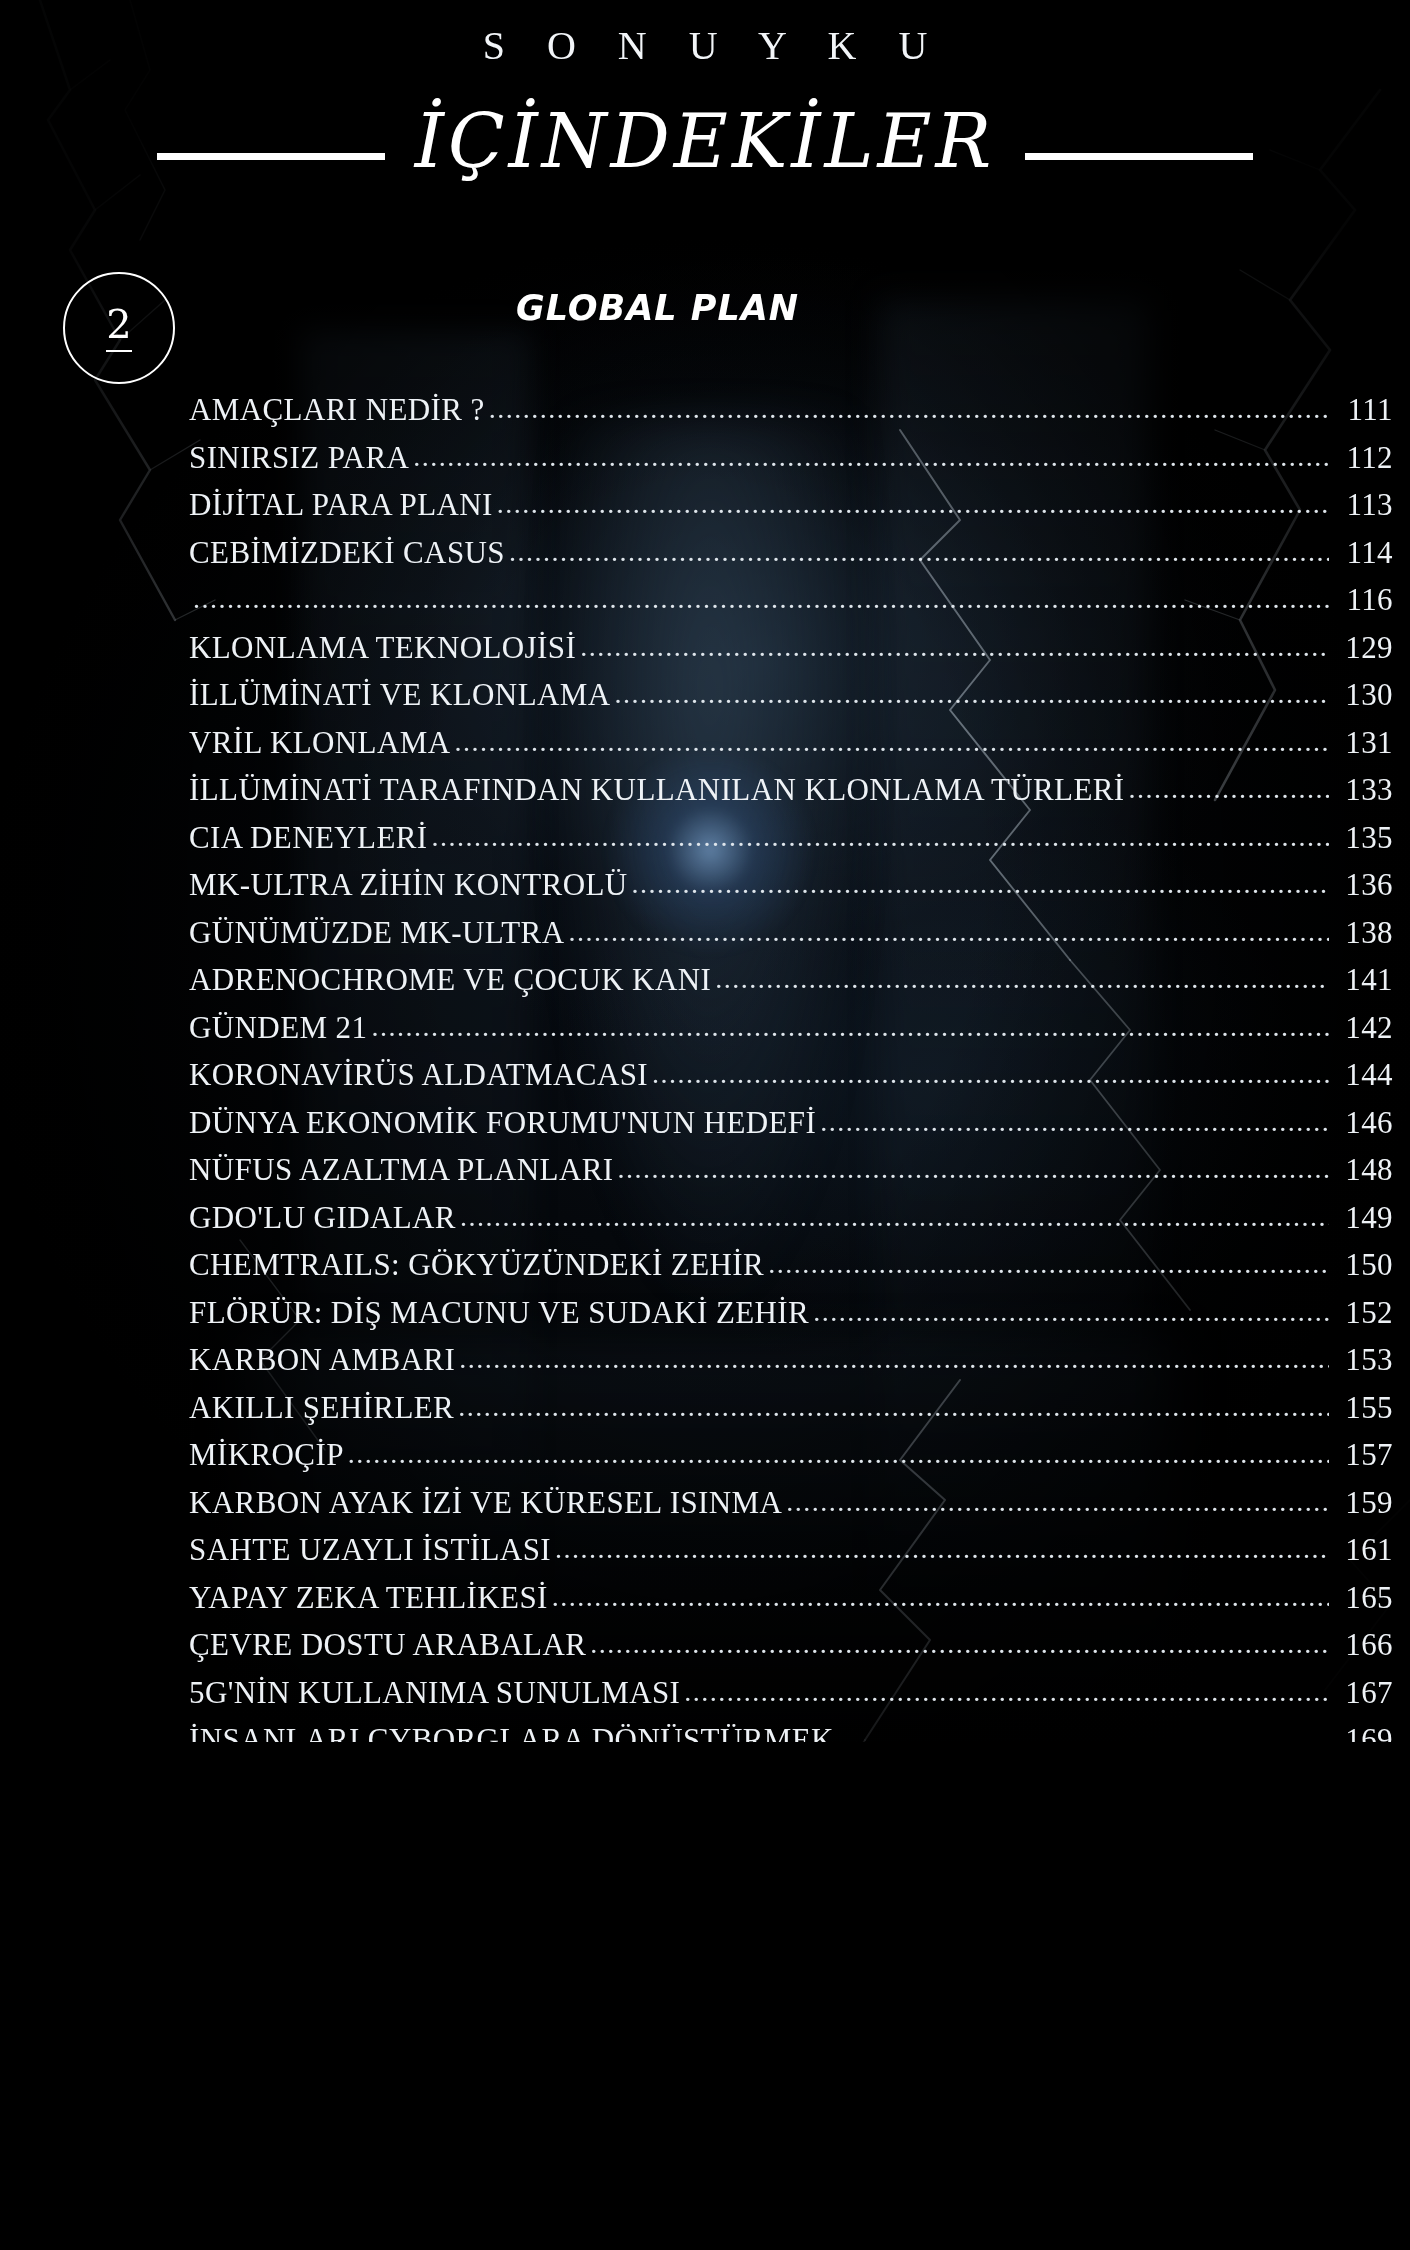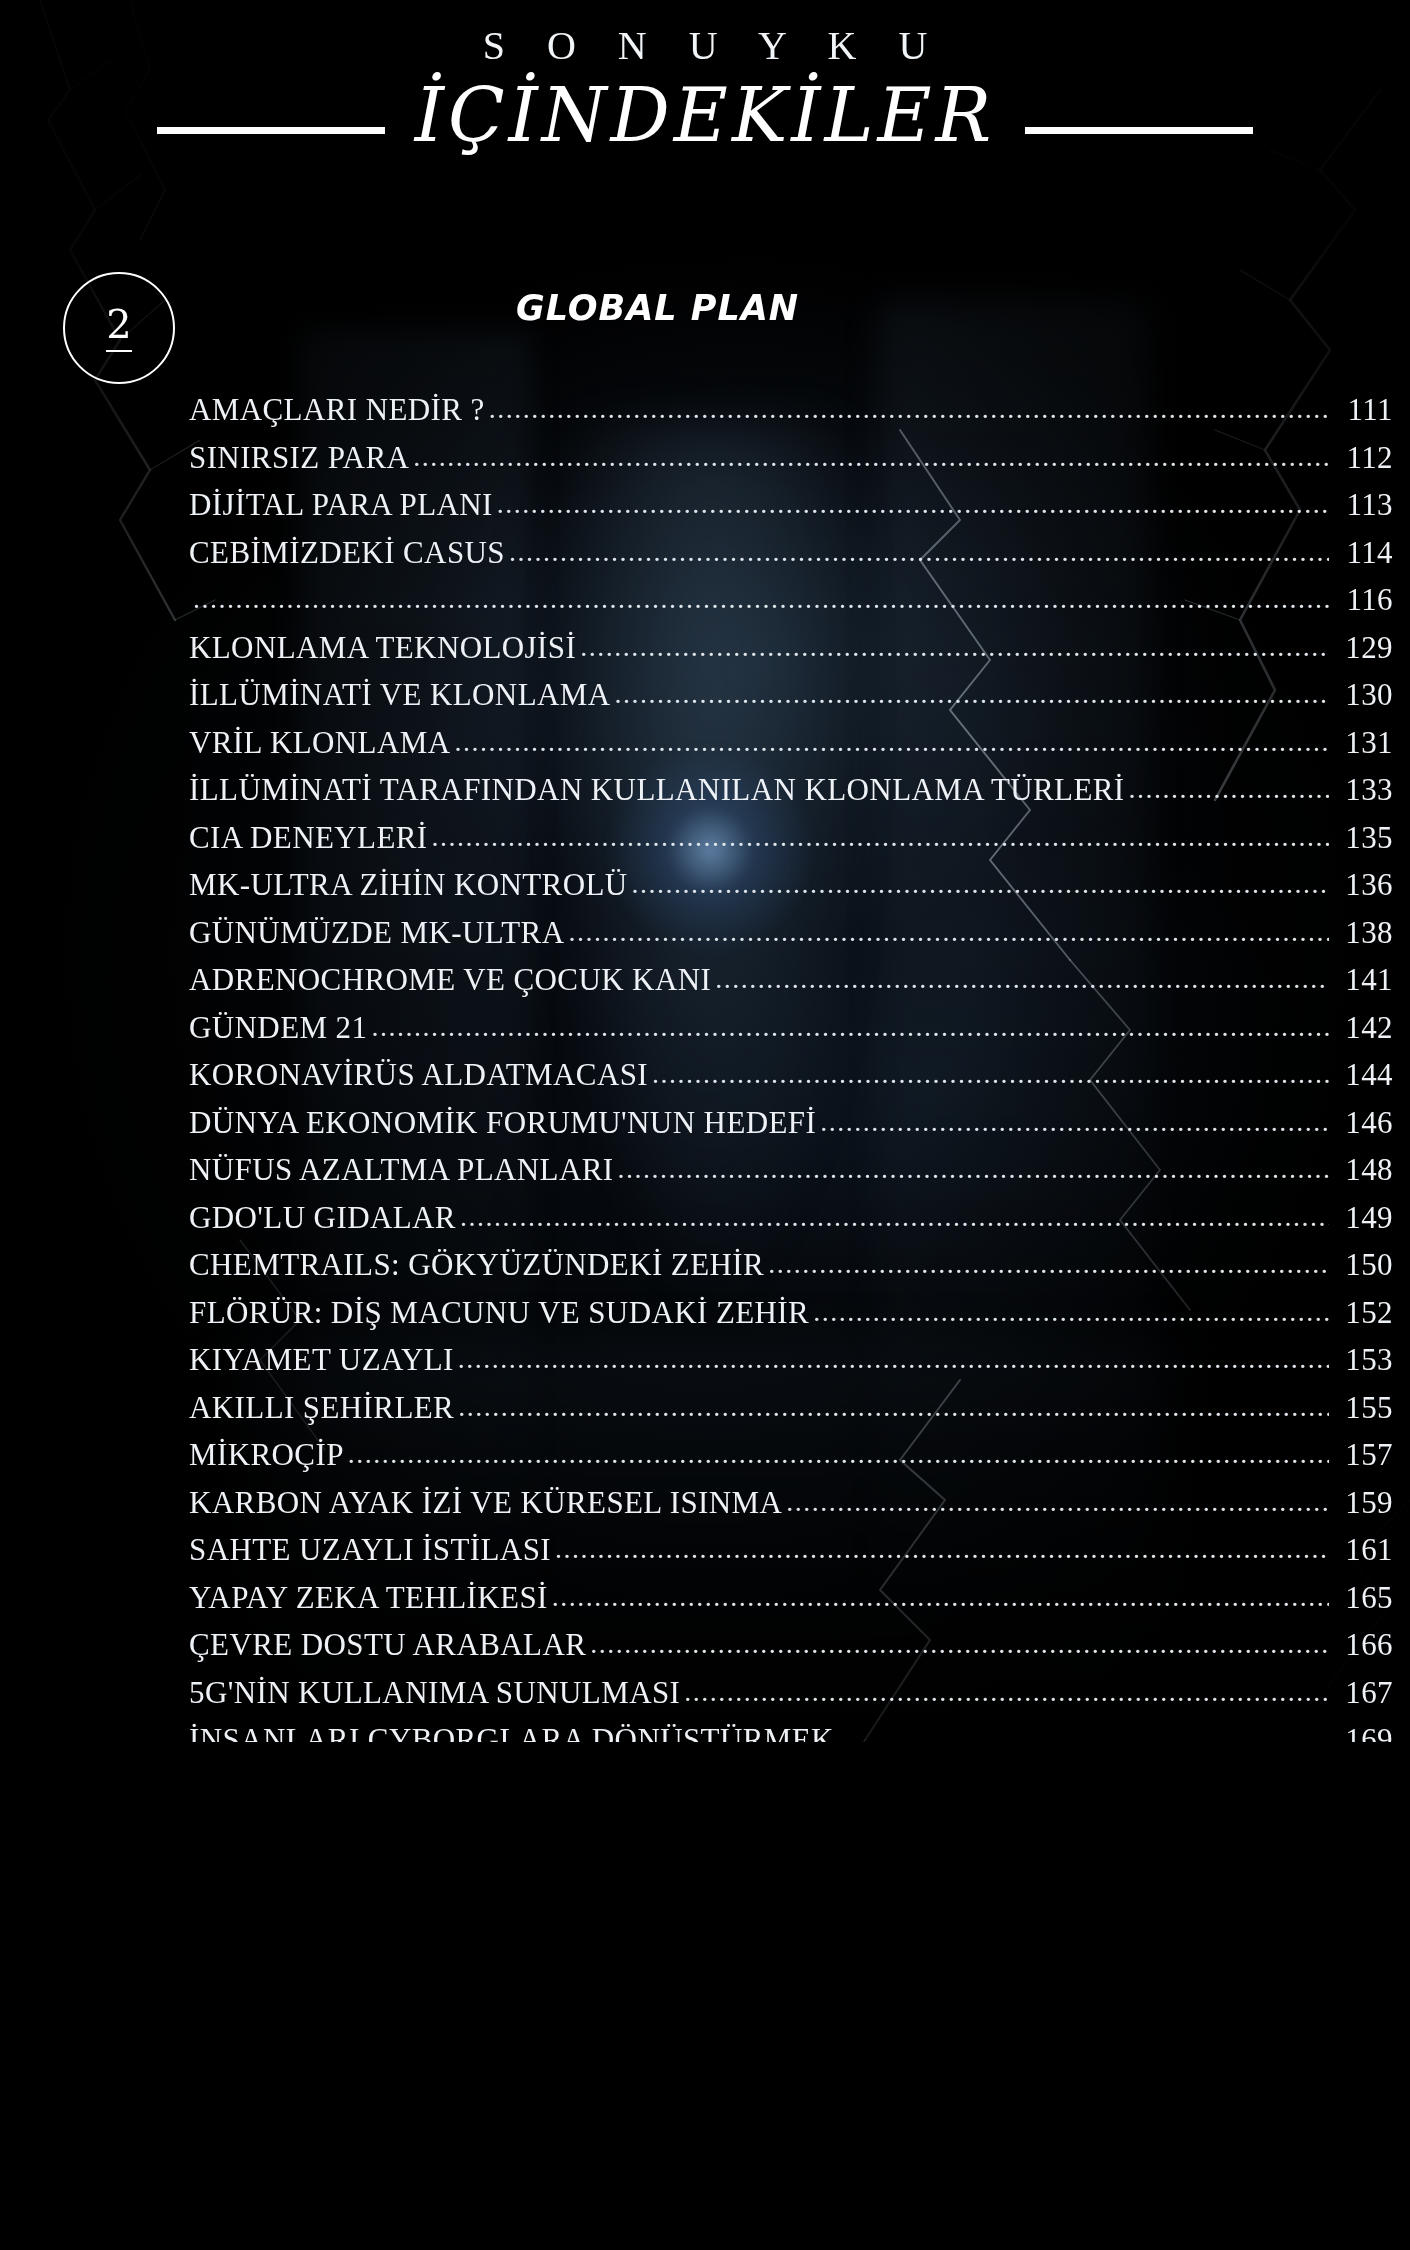--- a/index.html
+++ b/index.html
@@ -78,20 +78,21 @@
   .booktitle {
     font-family: "Liberation Serif", serif;
     font-size: 40px;
     letter-spacing: 16px;
     color: #f2f5f8;
     font-weight: 400;
     text-indent: 16px;
   }
   .title-row {
     position: relative;
+    margin-top: 26px;
     height: 92px;
     display: flex;
     align-items: center;
     justify-content: center;
     gap: 30px;
     text-align: center;
   }
   .rule {
     width: 228px;
     height: 7px;
@@ -321,21 +322,21 @@
         <span class="toc-label">CHEMTRAILS: GÖKYÜZÜNDEKİ ZEHİR</span>
         <span class="toc-dots">............................................................................................................................................................................................................................</span>
         <span class="toc-page">150</span>
       </div>
       <div class="toc-row">
         <span class="toc-label">FLÖRÜR: DİŞ MACUNU VE SUDAKİ ZEHİR</span>
         <span class="toc-dots">............................................................................................................................................................................................................................</span>
         <span class="toc-page">152</span>
       </div>
       <div class="toc-row">
-        <span class="toc-label">KIYAMET UZAYLI</span>
+        <span class="toc-label">KARBON AMBARI</span>
         <span class="toc-dots">............................................................................................................................................................................................................................</span>
         <span class="toc-page">153</span>
       </div>
       <div class="toc-row">
         <span class="toc-label">AKILLI ŞEHİRLER</span>
         <span class="toc-dots">............................................................................................................................................................................................................................</span>
         <span class="toc-page">155</span>
       </div>
       <div class="toc-row">
         <span class="toc-label">MİKROÇİP</span>

